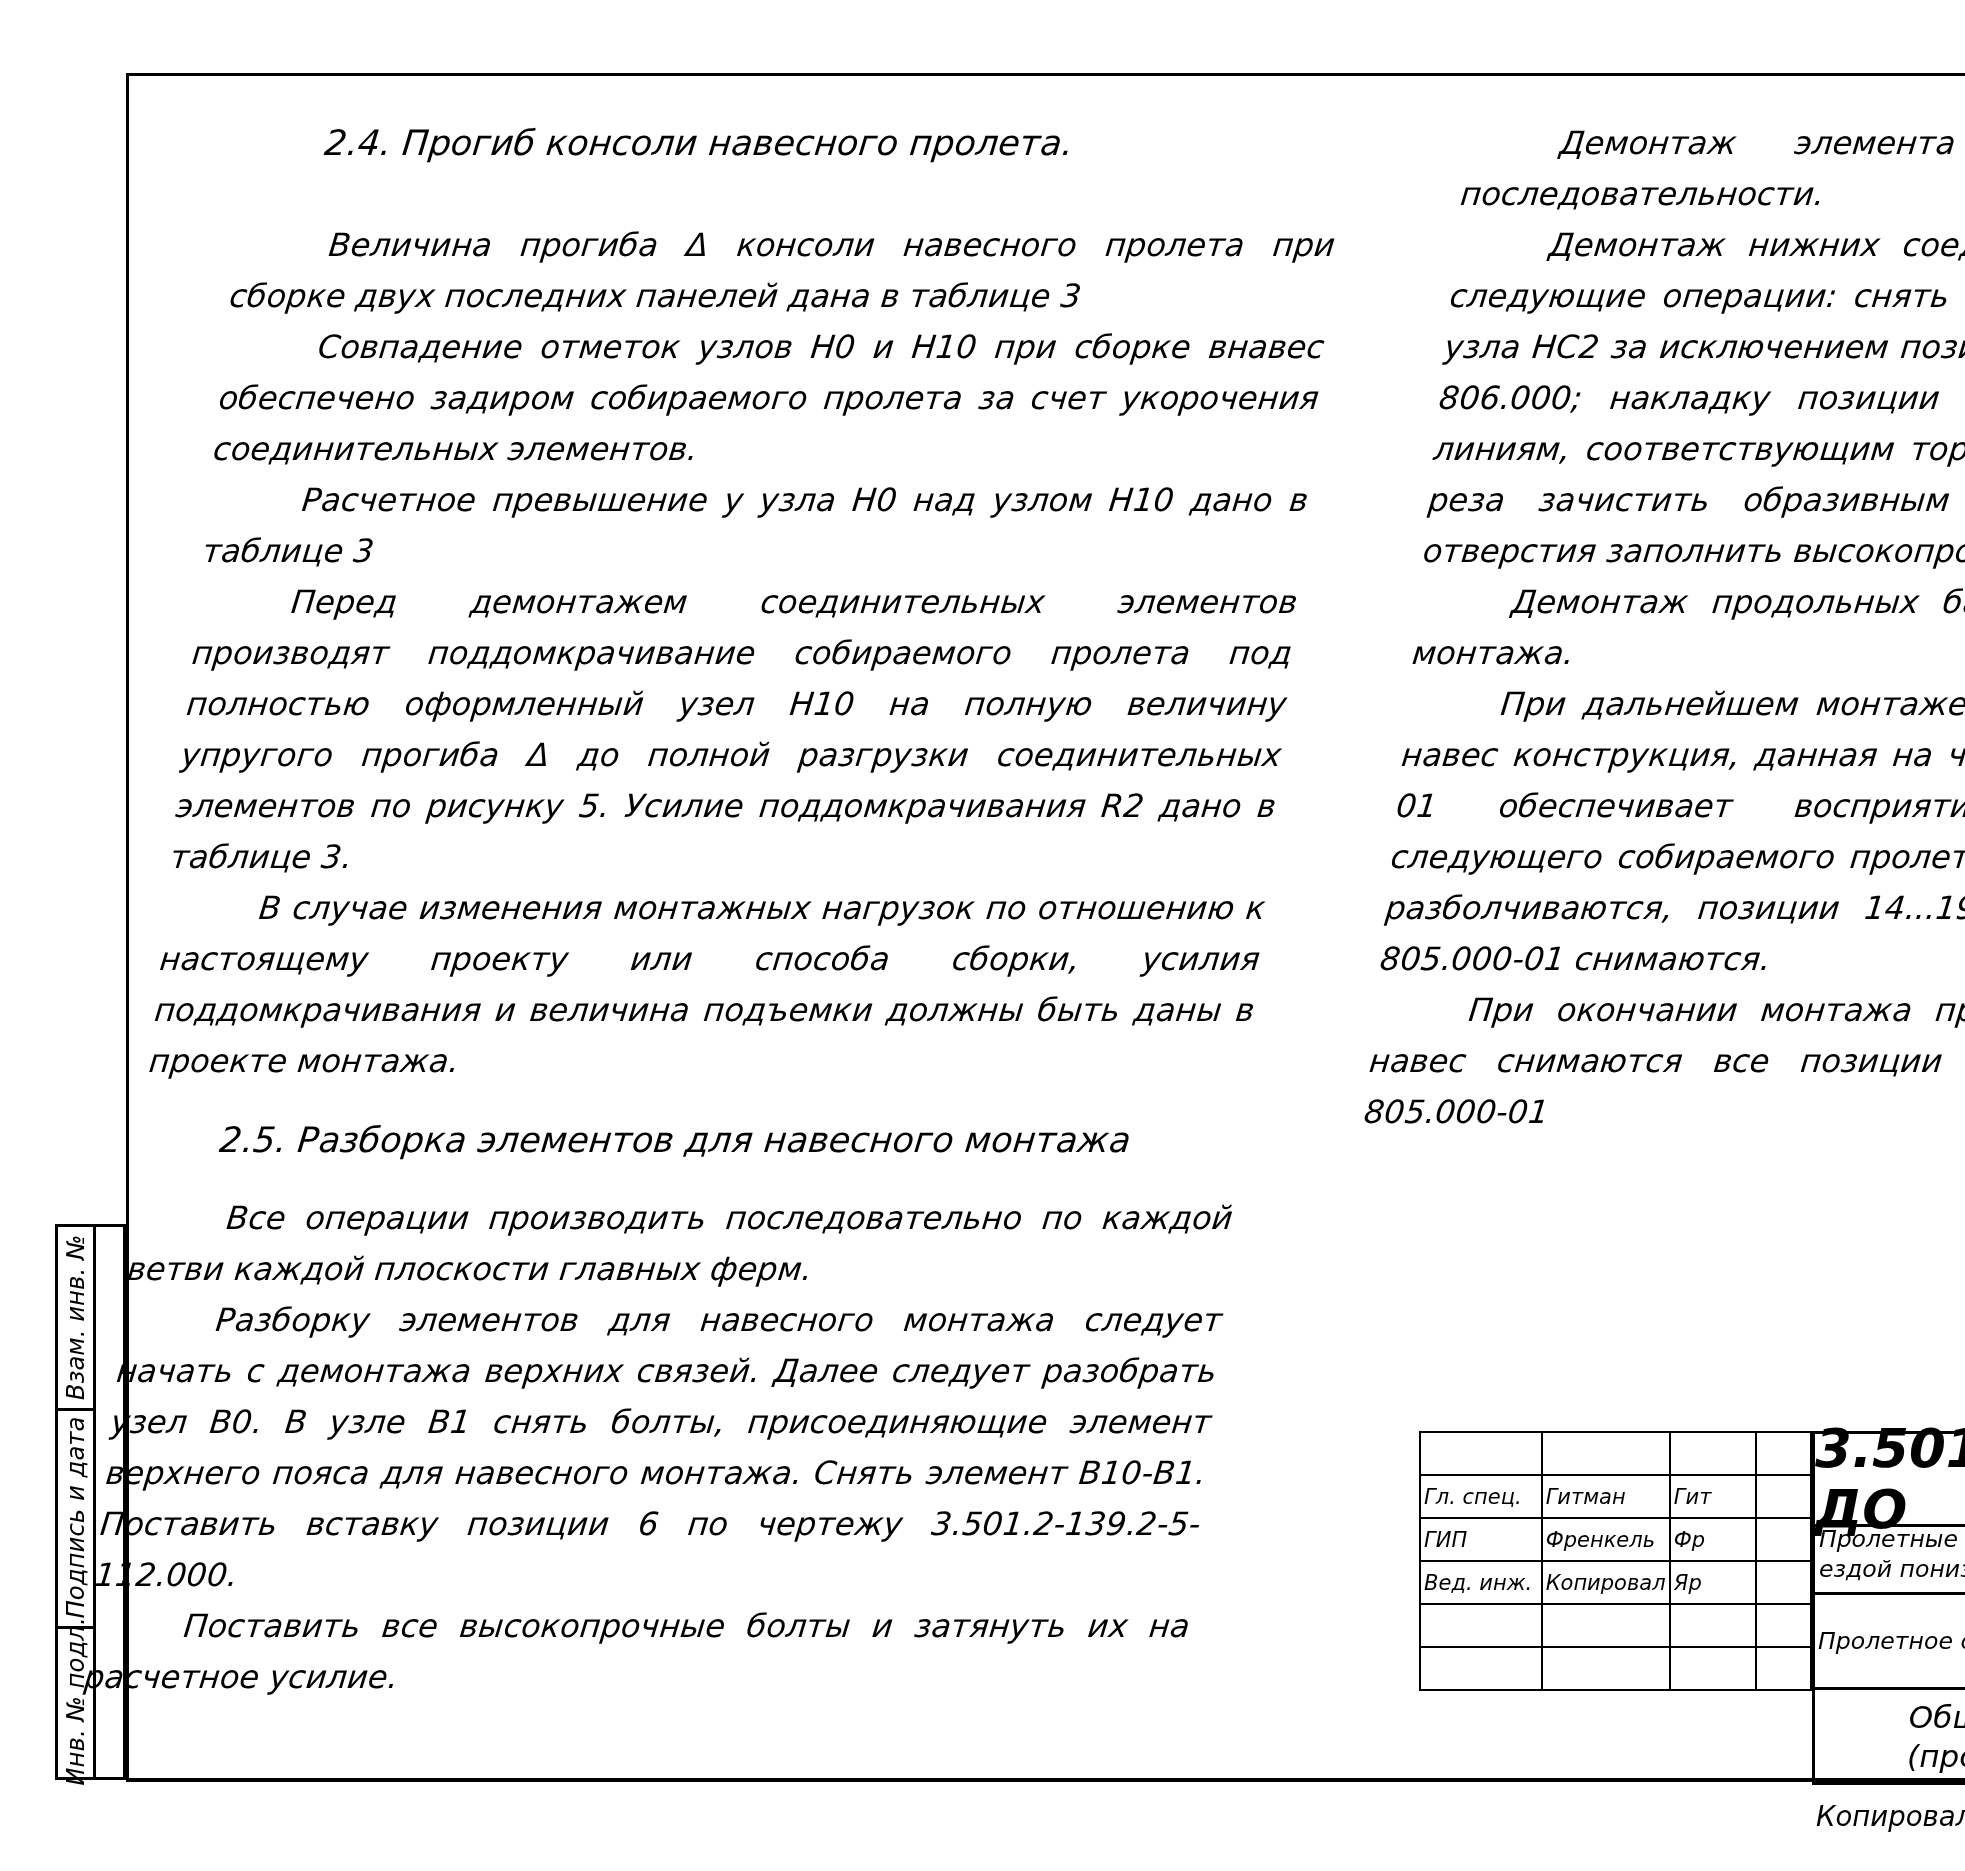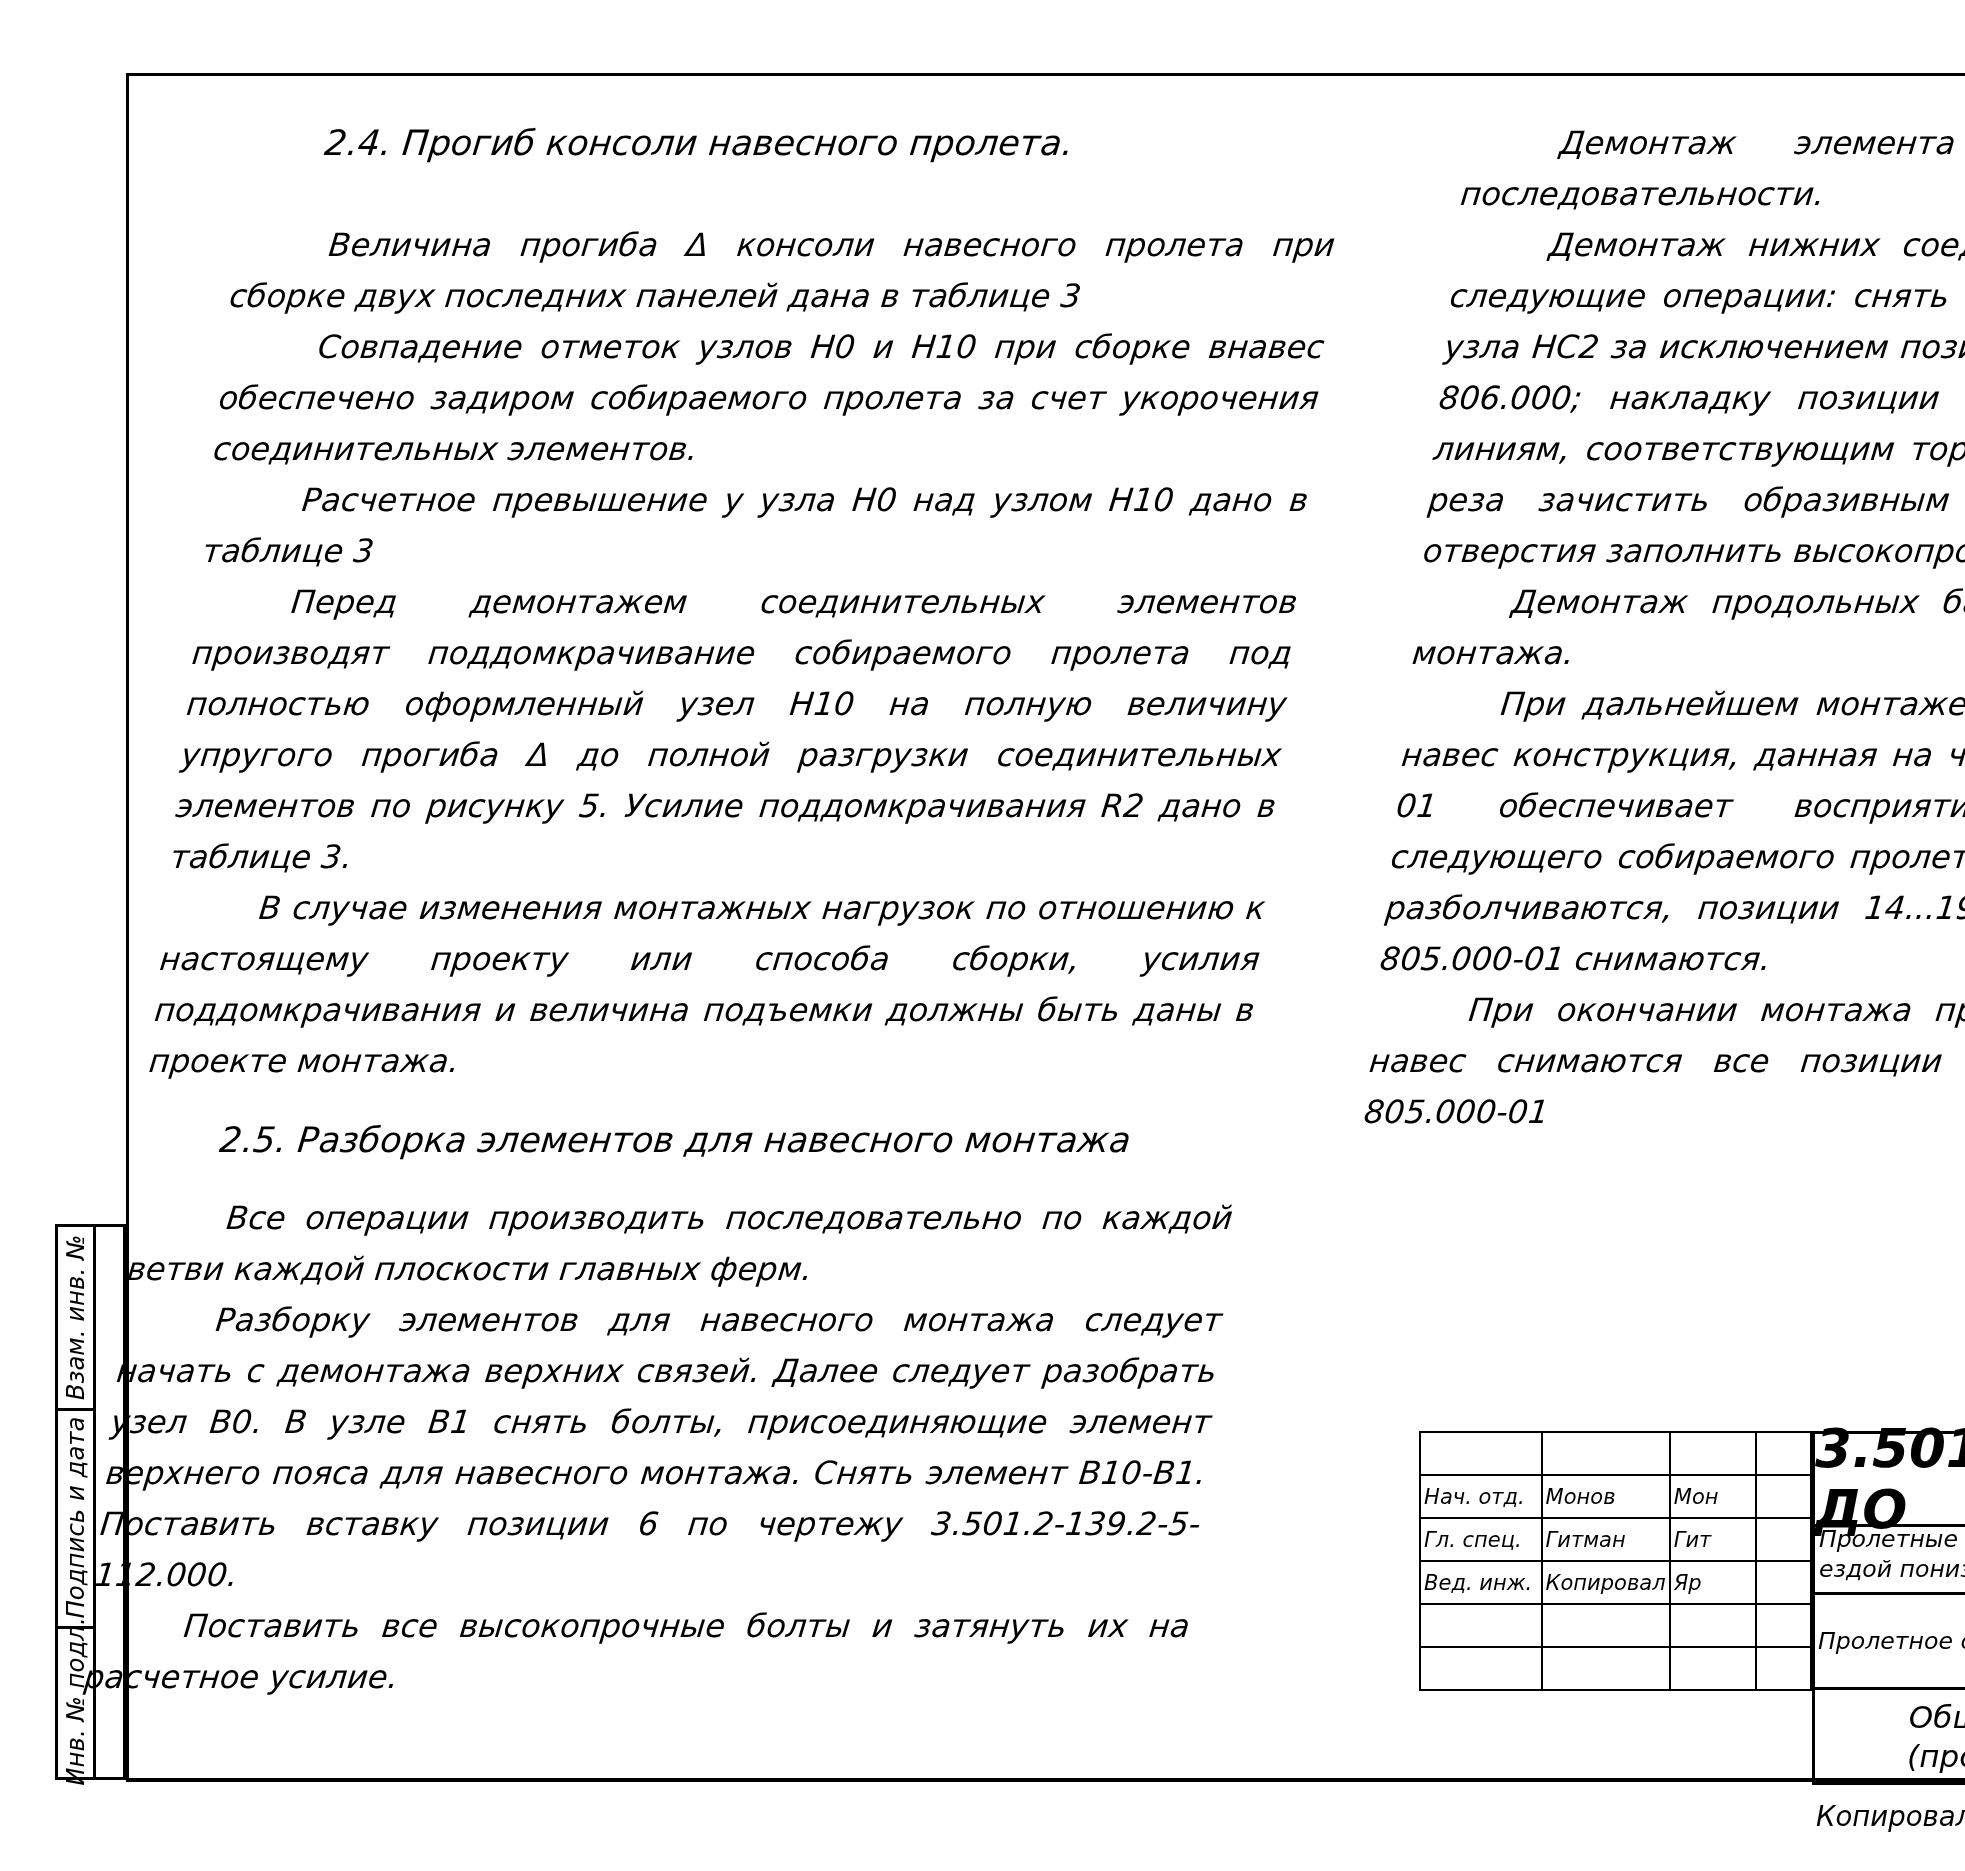--- a/index.html
+++ b/index.html
@@ -83,29 +83,29 @@
       <col style="width:59px">
     </colgroup>
   <tbody>
     <tr>
         <td></td>
         <td></td>
         <td></td>
         <td></td>
       </tr>
     <tr>
-        <td class="thin">Нач. отд.</td>
-        <td class="thin">Монов</td>
-        <td class="thin">Мон</td>
+        <td class="thin">Гл. спец.</td>
+        <td class="thin">Гитман</td>
+        <td class="thin">Гит</td>
         <td class="thin"></td>
       </tr>
     <tr>
-        <td class="thin">Гл. спец.</td>
-        <td class="thin">Гитман</td>
-        <td class="thin">Гит</td>
+        <td class="thin">ГИП</td>
+        <td class="thin">Френкель</td>
+        <td class="thin">Фр</td>
         <td class="thin"></td>
       </tr>
     <tr>
         <td class="thin">Вед. инж.</td>
         <td class="thin">Копировал</td>
         <td class="thin">Яр</td>
         <td class="thin"></td>
       </tr>
     <tr>
         <td></td>

